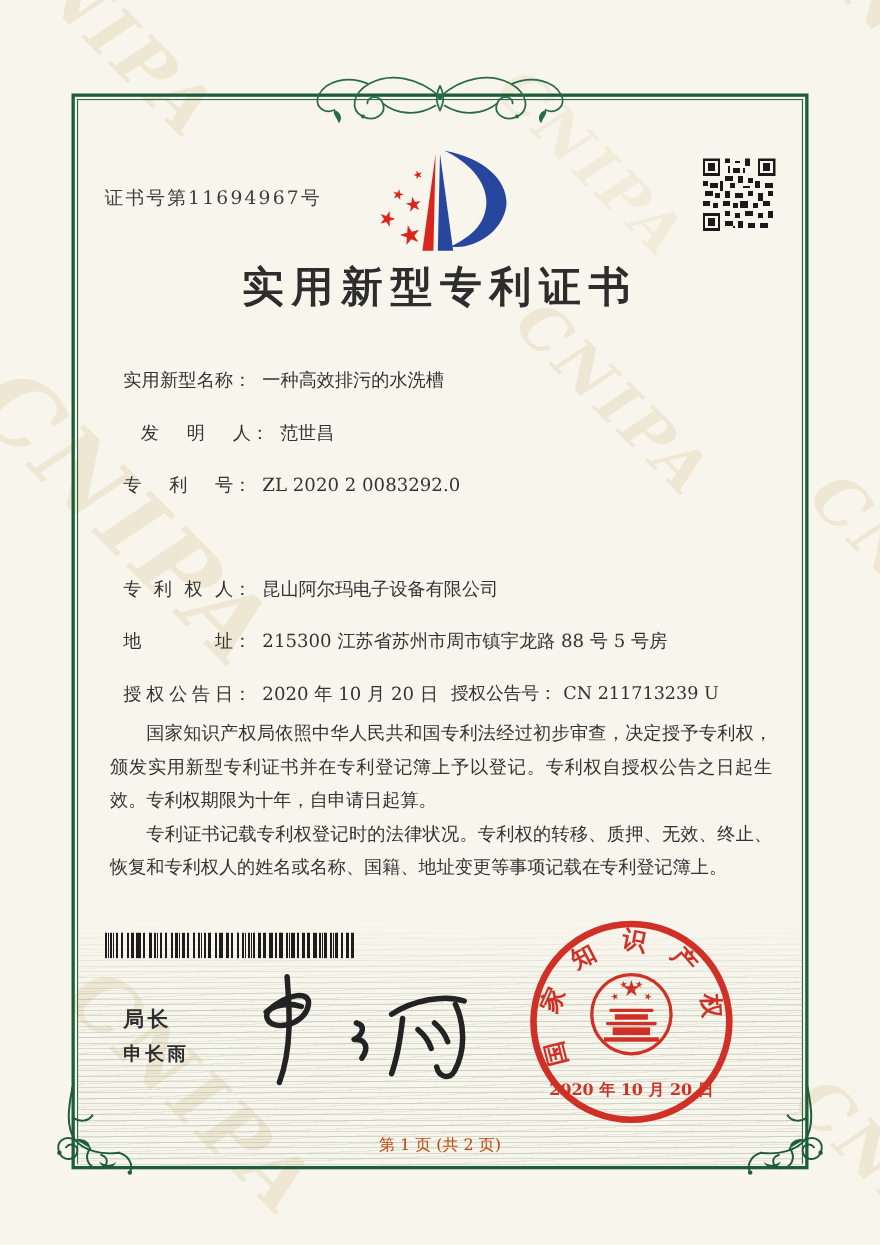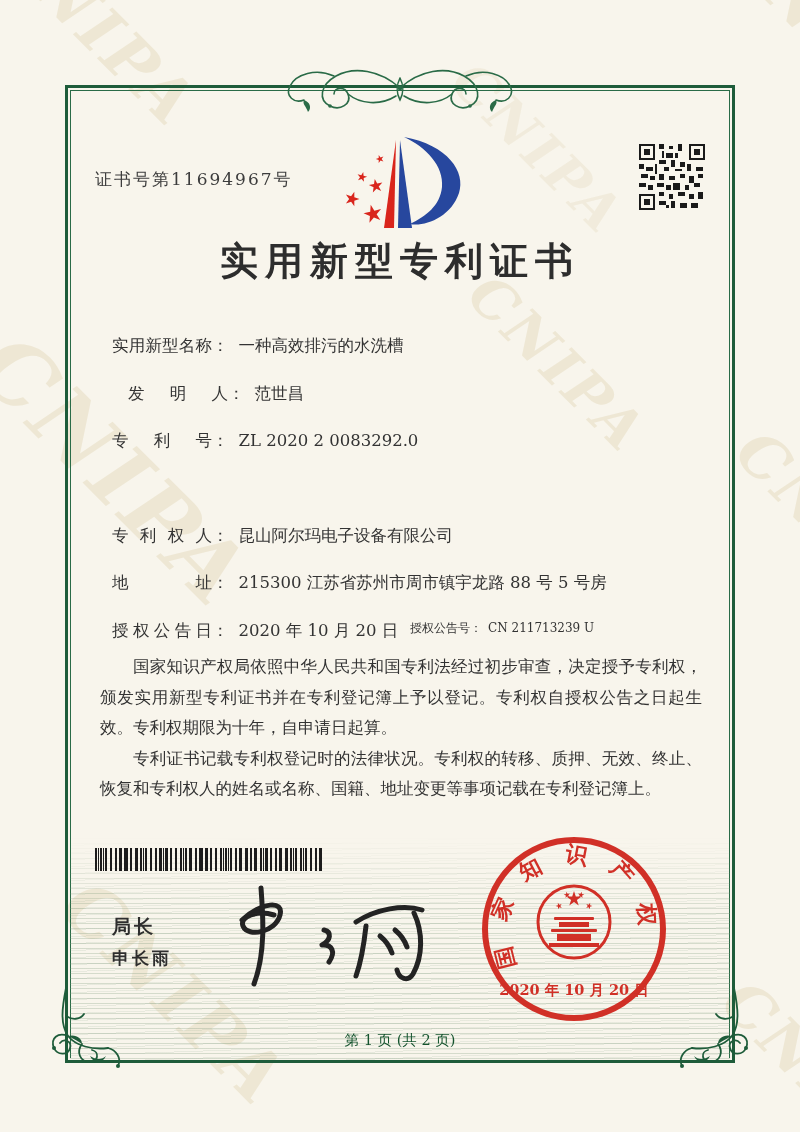--- a/index.html
+++ b/index.html
@@ -61,42 +61,42 @@
   .title{
     position:absolute;left:0;right:0;top:236px;text-align:center;
     font-size:38px;font-weight:bold;letter-spacing:7px;color:#2d2d2d;z-index:2;
   }
   
   .row{position:absolute;left:112px;font-size:16.5px;color:#333;z-index:2;white-space:nowrap;}
   .lbl{display:inline-block;width:100px;text-align:justify;text-align-last:justify;vertical-align:bottom;}
   .colon{margin-right:10px;}
   .r1{top:335px;} .r2{top:383px;margin-left:16px;} .r3{top:430px;} .r4{top:477px;}
   .r5{top:525px;} .r6{top:572px;} .r7{top:620px;}
-  .row-grant{position:absolute;left:410px;top:620px;font-size:12px;color:#333;z-index:2;white-space:nowrap;}
+  .row-grant{position:absolute;left:410px;top:620px;font-size:16px;color:#333;z-index:2;white-space:nowrap;}
   .row-grant .colon{margin-right:6px;}
   
   .body-text{
     position:absolute;left:100px;top:652px;width:602px;
     font-size:16.5px;line-height:30.5px;color:#333;
     text-align:justify;z-index:2;
   }
   .body-text p{margin:0;text-indent:2em;}
   
   .barcode{
     position:absolute;left:95px;top:848px;width:228px;height:23px;z-index:2;
     background:
       repeating-linear-gradient(90deg,#1c1c1c 0 2px,transparent 2px 5px),
       repeating-linear-gradient(90deg,#1c1c1c 0 1px,transparent 1px 8px),
       repeating-linear-gradient(90deg,transparent 0 3px,#1c1c1c 3px 4px,transparent 4px 13px);
   }
   .officer-title{position:absolute;left:112px;top:914px;font-size:19px;font-weight:bold;letter-spacing:3px;color:#2e2e2e;z-index:2;}
   .officer-name{position:absolute;left:112px;top:947px;font-size:17px;font-weight:bold;letter-spacing:3px;color:#2e2e2e;z-index:2;}
   .signature{position:absolute;left:208px;top:880px;z-index:2;}
   .seal{position:absolute;left:478px;top:833px;width:192px;height:192px;z-index:3;opacity:.95;}
-  .page-note{position:absolute;left:0;right:0;top:1031px;text-align:center;font-size:14.5px;color:#14532d;z-index:2;}
+  .page-note{position:absolute;left:0;right:0;top:1031px;text-align:center;font-size:14.5px;color:#c2410c;z-index:2;}
   .cont-note{position:absolute;left:0;right:0;top:1076px;text-align:center;font-size:15.5px;color:#333;z-index:2;}
 </style>
 </head>
 <body>
 
 <div class="page">
 
   <div class="wm wm1">CNIPA</div>
   <div class="wm wm2">CNIPA</div>
   <div class="wm wm3">CNIPA</div>

